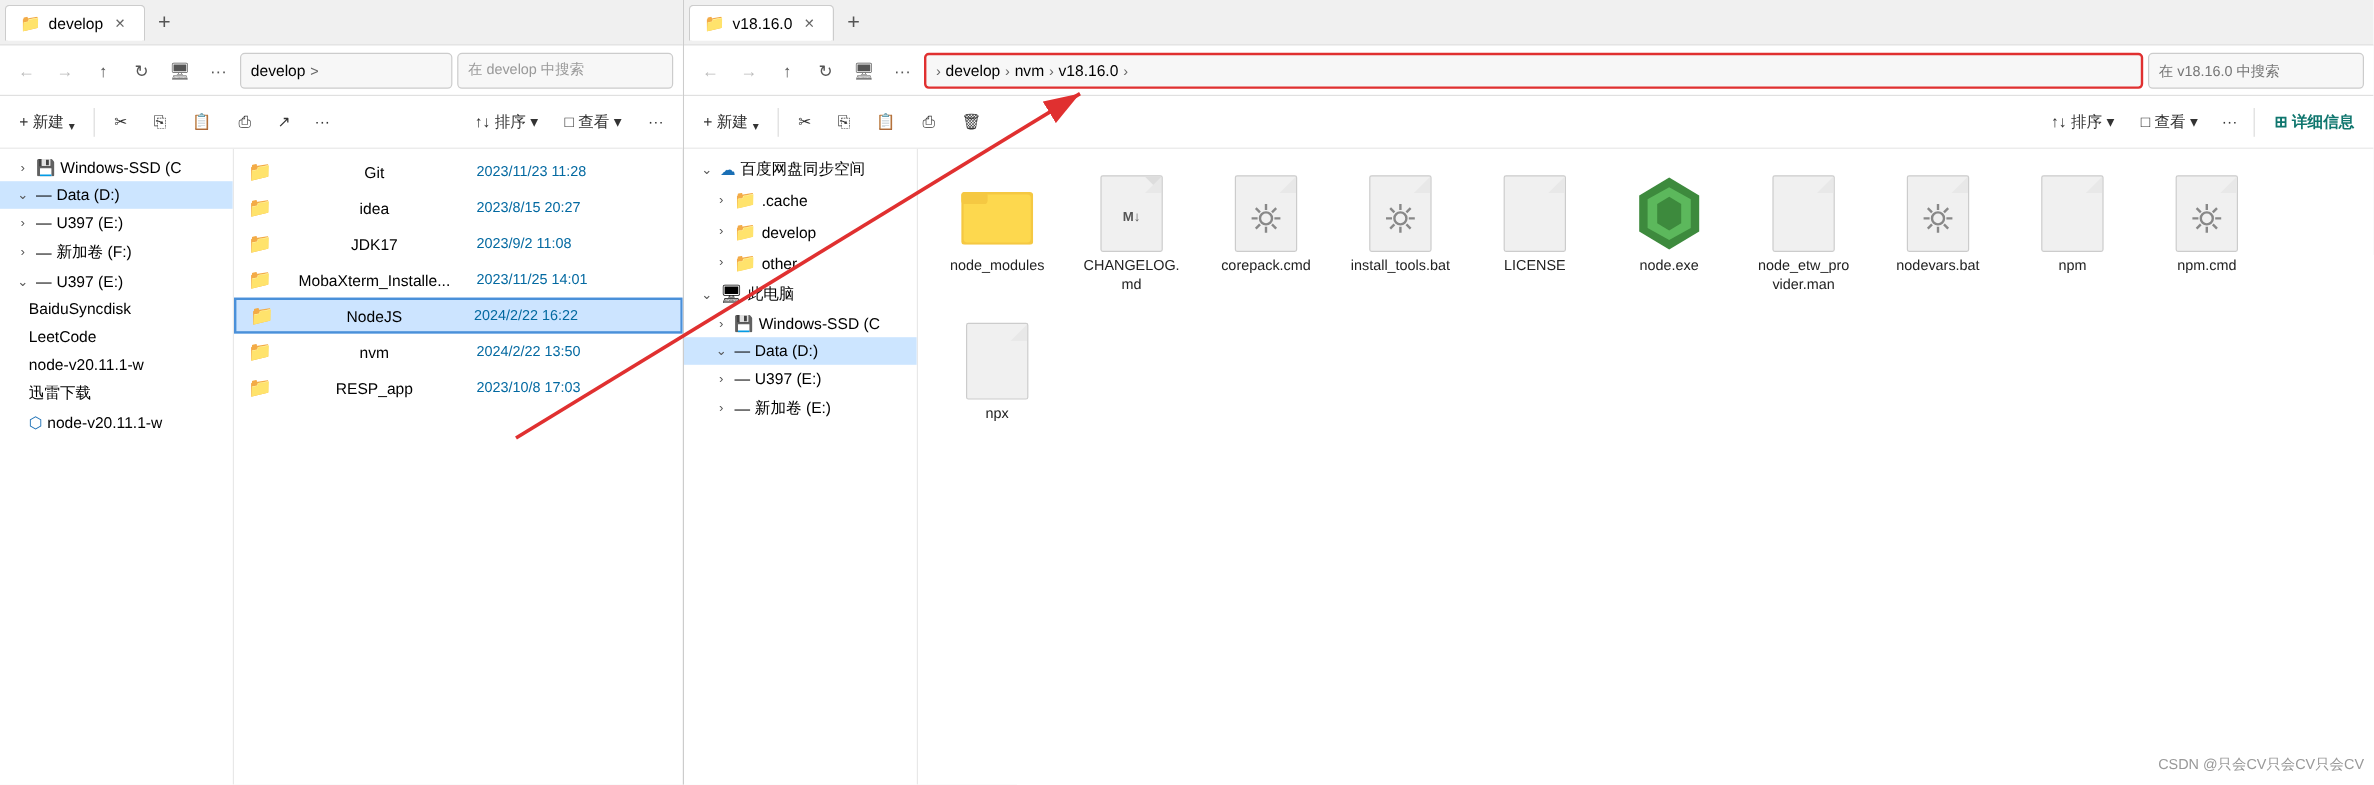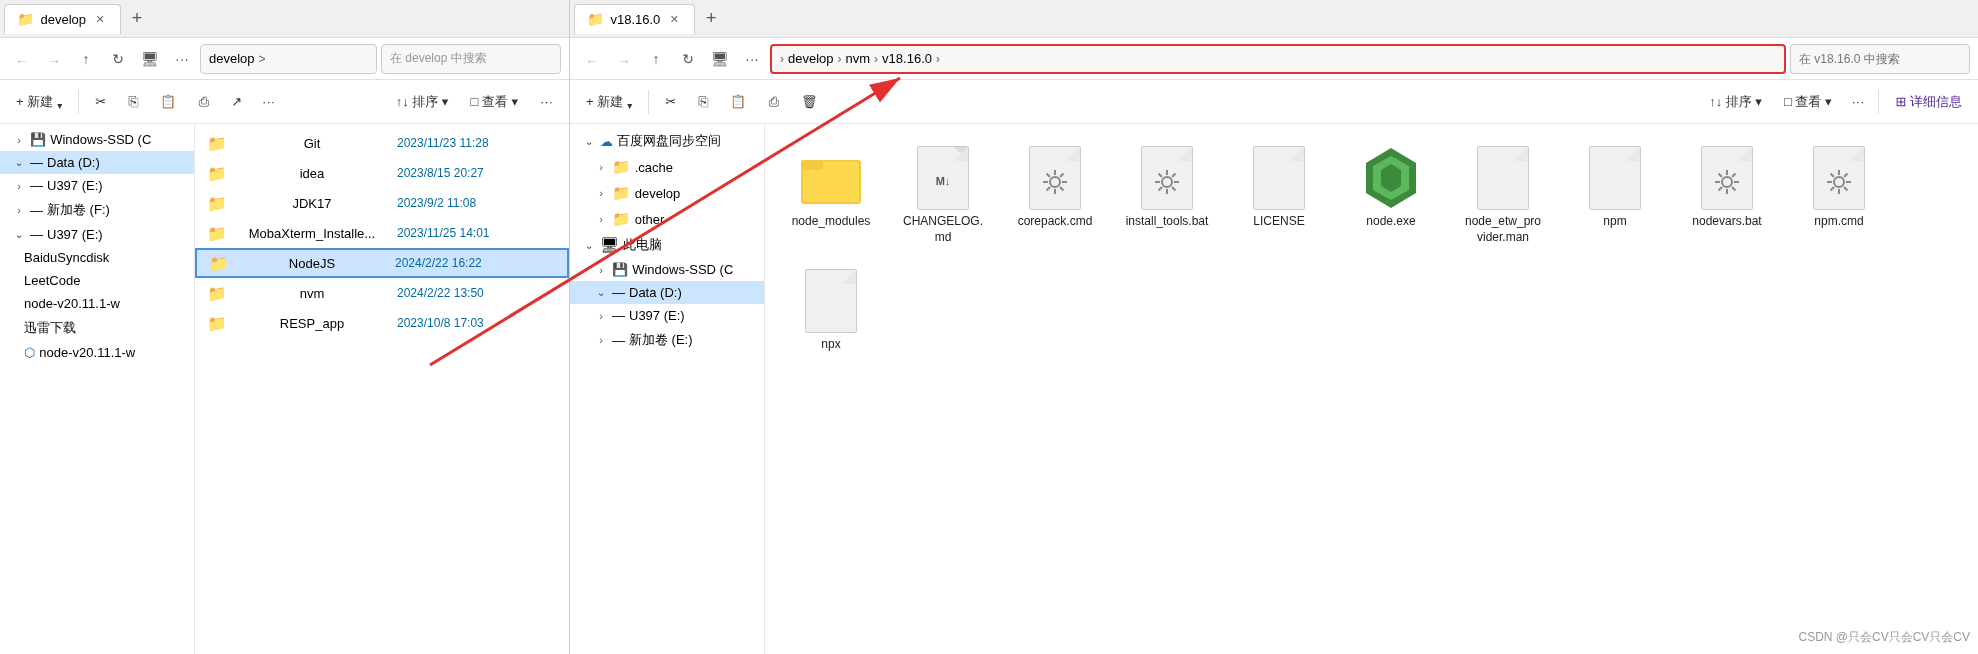--- a/index.html
+++ b/index.html
@@ -58,21 +58,21 @@
     .icon-grid { display: flex; flex-wrap: wrap; gap: 12px; padding: 16px; align-content: flex-start; overflow-y: auto; flex: 1; }
     .icon-item { display: flex; flex-direction: column; align-items: center; width: 100px; cursor: pointer; padding: 6px; border-radius: 4px; }
     .icon-item .icon-img { width: 64px; height: 64px; display: flex; align-items: center; justify-content: center; margin-bottom: 4px; }
     .icon-item .icon-label { font-size: 12px; text-align: center; color: #222; word-break: break-word; line-height: 1.3; }
 
     .watermark { position: fixed; bottom: 8px; right: 8px; font-size: 12px; color: #999; }
 
     
     .highlight-border { border: 2px solid #e03030 !important; }
 
-    .detail-pane-btn { display: flex; align-items: center; gap: 4px; padding: 4px 8px; border-radius: 4px; cursor: pointer; font-size: 13px; color: #4c1d95; }
+    .detail-pane-btn { display: flex; align-items: center; gap: 4px; padding: 4px 8px; border-radius: 4px; cursor: pointer; font-size: 13px; color: #0f766e; font-weight: bold; }
   </style>
 </head>
 <body>
 
 <div class="windows-container" style="position:relative;">
 
   <div class="left-panel">
 
     <div class="tab-bar">
       <div class="tab active">
@@ -397,29 +397,20 @@
           <div class="icon-img">
             <div style="width:52px;height:64px;background:#f0f0f0;border:1.5px solid #ccc;border-radius:2px;position:relative;">
               <div style="position:absolute;top:0;right:0;width:14px;height:14px;background:#e8e8e8;clip-path:polygon(100% 0, 100% 100%, 0 100%);"></div>
             </div>
           </div>
           <span class="icon-label">node_etw_pro<br>vider.man</span>
         </div>
 
         <div class="icon-item">
           <div class="icon-img">
-            <div style="width:52px;height:64px;background:#f0f0f0;border:1.5px solid #ccc;border-radius:2px;position:relative;">
-              <div style="position:absolute;top:0;right:0;width:14px;height:14px;background:#e8e8e8;clip-path:polygon(100% 0, 100% 100%, 0 100%);"></div>
-            </div>
-          </div>
-          <span class="icon-label">npm</span>
-        </div>
-
-        <div class="icon-item">
-          <div class="icon-img">
             <div style="width:52px;height:64px;background:#f0f0f0;border:1.5px solid #ccc;border-radius:2px;position:relative;display:flex;align-items:center;justify-content:center;">
               <div style="position:absolute;top:0;right:0;width:14px;height:14px;background:#e8e8e8;clip-path:polygon(100% 0, 100% 100%, 0 100%);"></div>
               <svg width="28" height="28" viewBox="0 0 28 28" style="margin-top:8px;">
                 <circle cx="14" cy="14" r="5" fill="none" stroke="#888" stroke-width="2"></circle>
                 <g stroke="#888" stroke-width="2">
                   <line x1="14" y1="2" x2="14" y2="7"></line>
                   <line x1="14" y1="21" x2="14" y2="26"></line>
                   <line x1="2" y1="14" x2="7" y2="14"></line>
                   <line x1="21" y1="14" x2="26" y2="14"></line>
                   <line x1="5.5" y1="5.5" x2="9" y2="9"></line>
@@ -428,20 +419,29 @@
                   <line x1="19" y1="9" x2="22.5" y2="5.5"></line>
                 </g>
               </svg>
             </div>
           </div>
           <span class="icon-label">nodevars.bat</span>
         </div>
 
         <div class="icon-item">
           <div class="icon-img">
+            <div style="width:52px;height:64px;background:#f0f0f0;border:1.5px solid #ccc;border-radius:2px;position:relative;">
+              <div style="position:absolute;top:0;right:0;width:14px;height:14px;background:#e8e8e8;clip-path:polygon(100% 0, 100% 100%, 0 100%);"></div>
+            </div>
+          </div>
+          <span class="icon-label">npm</span>
+        </div>
+
+        <div class="icon-item">
+          <div class="icon-img">
             <div style="width:52px;height:64px;background:#f0f0f0;border:1.5px solid #ccc;border-radius:2px;position:relative;display:flex;align-items:center;justify-content:center;">
               <div style="position:absolute;top:0;right:0;width:14px;height:14px;background:#e8e8e8;clip-path:polygon(100% 0, 100% 100%, 0 100%);"></div>
               <svg width="28" height="28" viewBox="0 0 28 28" style="margin-top:8px;">
                 <circle cx="14" cy="14" r="5" fill="none" stroke="#888" stroke-width="2"></circle>
                 <g stroke="#888" stroke-width="2">
                   <line x1="14" y1="2" x2="14" y2="7"></line>
                   <line x1="14" y1="21" x2="14" y2="26"></line>
                   <line x1="2" y1="14" x2="7" y2="14"></line>
                   <line x1="21" y1="14" x2="26" y2="14"></line>
                   <line x1="5.5" y1="5.5" x2="9" y2="9"></line>

